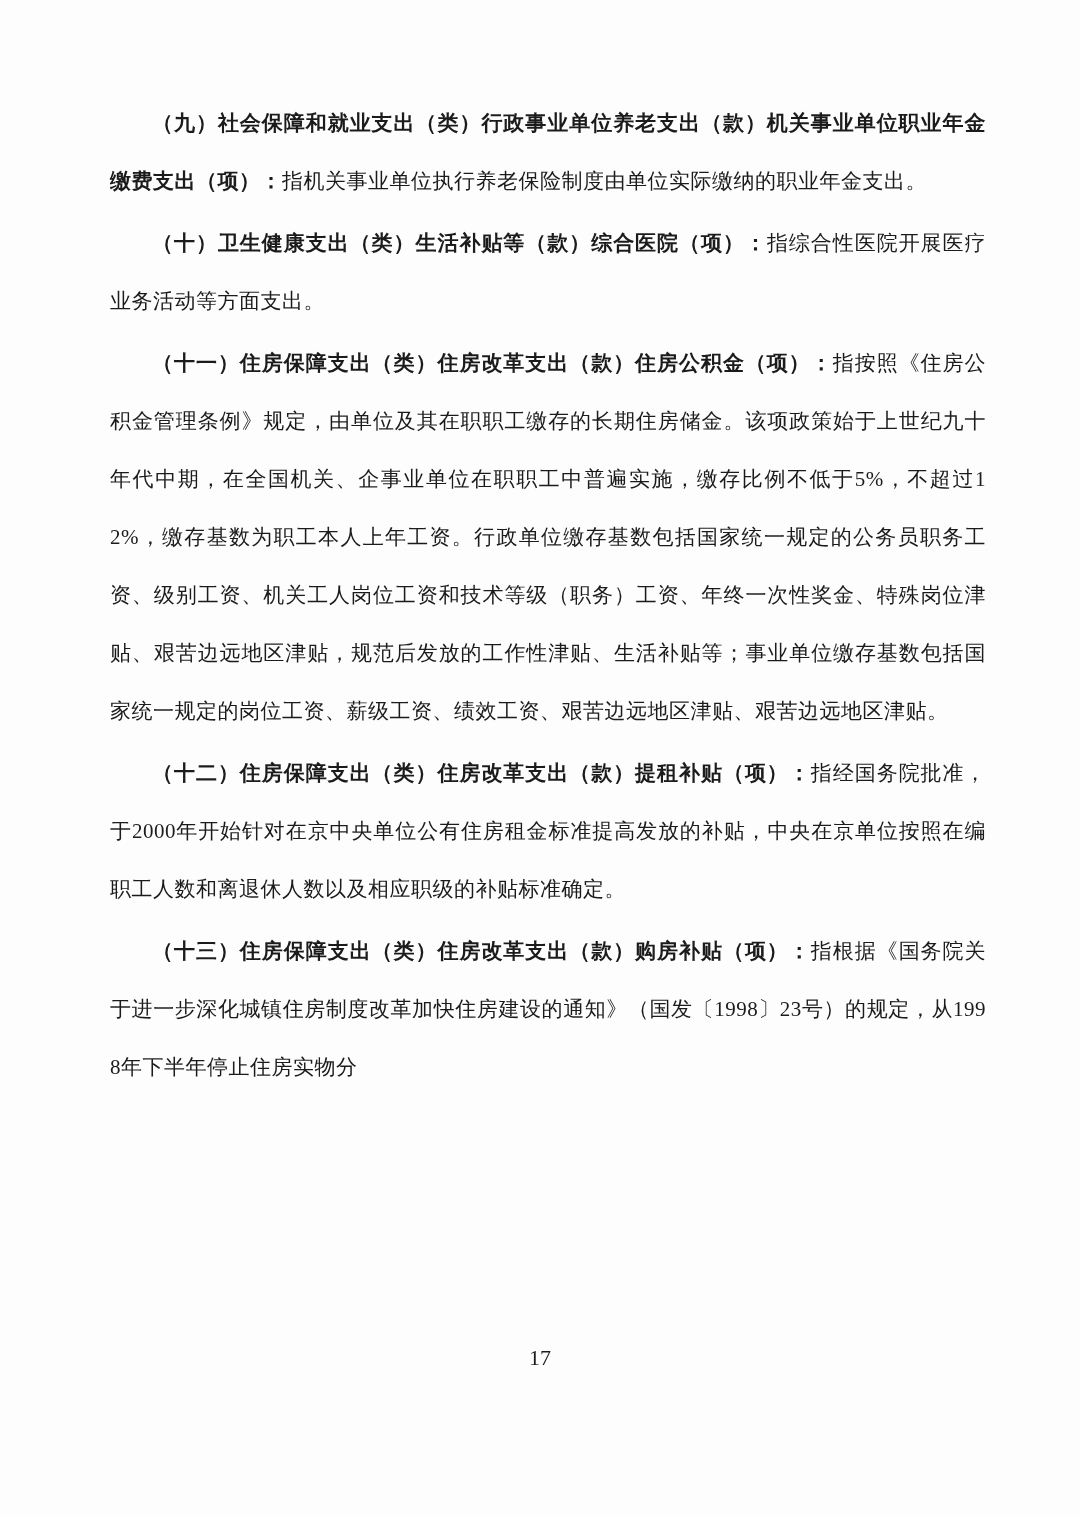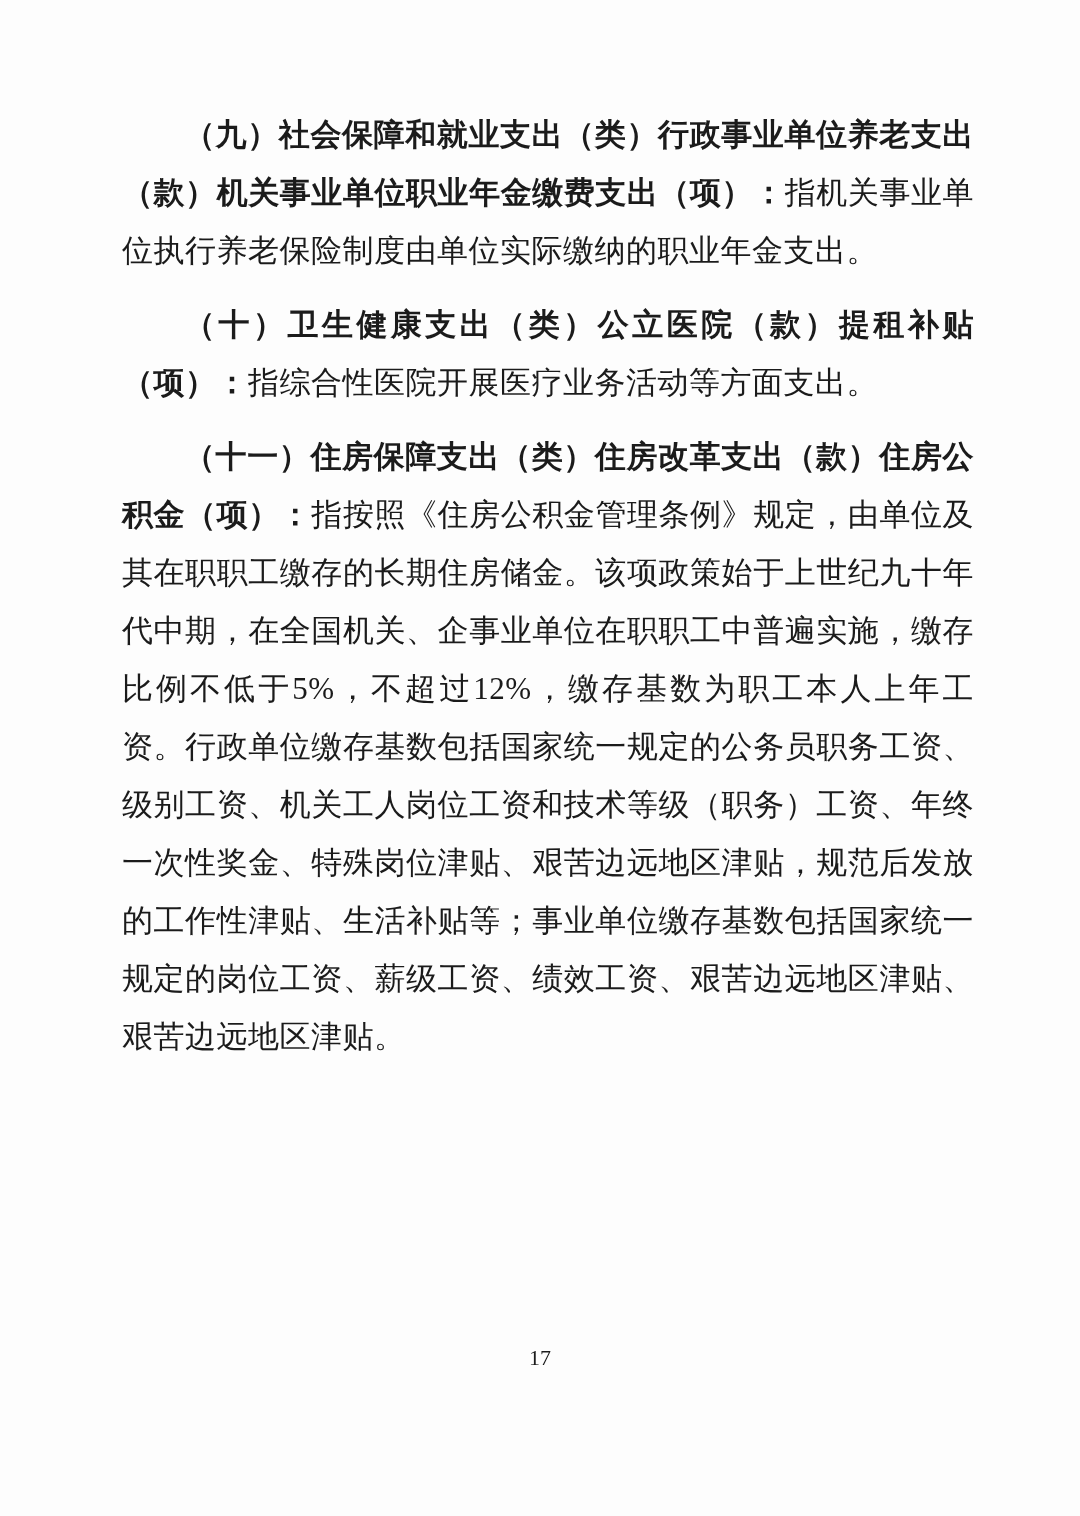--- a/index.html
+++ b/index.html
@@ -17,22 +17,22 @@
   }
   .page {
     position: absolute;
     inset: 0;
     background: #fdfdfd;
   }
   .content {
     padding: 90px 90px 0 106px; 
   }
   .para {
-    margin: 16px;
-    font-size: 31px;
+    margin: 4px;
+    font-size: 21px;
     line-height: 58px;
     text-align: justify;
     text-justify: inter-ideograph;
     text-indent: 2em;
     word-break: break-all;
     letter-spacing: 0.5px;
   }
   .para .heading {
     font-weight: 700;
   }
@@ -48,22 +48,24 @@
   }
 </style>
 </head>
 <body>
 
 <div class="page">
   <div class="content">
 
     <p class="para"><span class="heading">（九）社会保障和就业支出（类）行政事业单位养老支出（款）机关事业单位职业年金缴费支出（项）：</span><span>指机关事业单位执行养老保险制度由单位实际缴纳的职业年金支出。</span></p>
 
-    <p class="para"><span class="heading">（十）卫生健康支出（类）公立医院（款）提租补贴（项）：</span><span>指综合性医院开展医疗业务活动等方面支出。</span></p>
+    <p class="para"><span class="heading">（十）卫生健康支出（类）生活补贴等（款）综合医院（项）：</span><span>指综合性医院开展医疗业务活动等方面支出。</span></p>
 
     <p class="para"><span class="heading">（十一）住房保障支出（类）住房改革支出（款）住房公积金（项）：</span><span>指按照《住房公积金管理条例》规定，由单位及其在职职工缴存的长期住房储金。该项政策始于上世纪九十年代中期，在全国机关、企事业单位在职职工中普遍实施，缴存比例不低于5%，不超过12%，缴存基数为职工本人上年工资。行政单位缴存基数包括国家统一规定的公务员职务工资、级别工资、机关工人岗位工资和技术等级（职务）工资、年终一次性奖金、特殊岗位津贴、艰苦边远地区津贴，规范后发放的工作性津贴、生活补贴等；事业单位缴存基数包括国家统一规定的岗位工资、薪级工资、绩效工资、艰苦边远地区津贴、艰苦边远地区津贴。</span></p>
 
+    <p class="para"><span class="heading">（十二）住房保障支出（类）住房改革支出（款）提租补贴（项）：</span><span>指经国务院批准，于2000年开始针对在京中央单位公有住房租金标准提高发放的补贴，中央在京单位按照在编职工人数和离退休人数以及相应职级的补贴标准确定。</span></p>
 
+    <p class="para"><span class="heading">（十三）住房保障支出（类）住房改革支出（款）购房补贴（项）：</span><span>指根据《国务院关于进一步深化城镇住房制度改革加快住房建设的通知》（国发〔1998〕23号）的规定，从1998年下半年停止住房实物分</span></p>
 
   </div>
 
   <div class="page-number">17</div>
 </div>
 
 </body></html>

